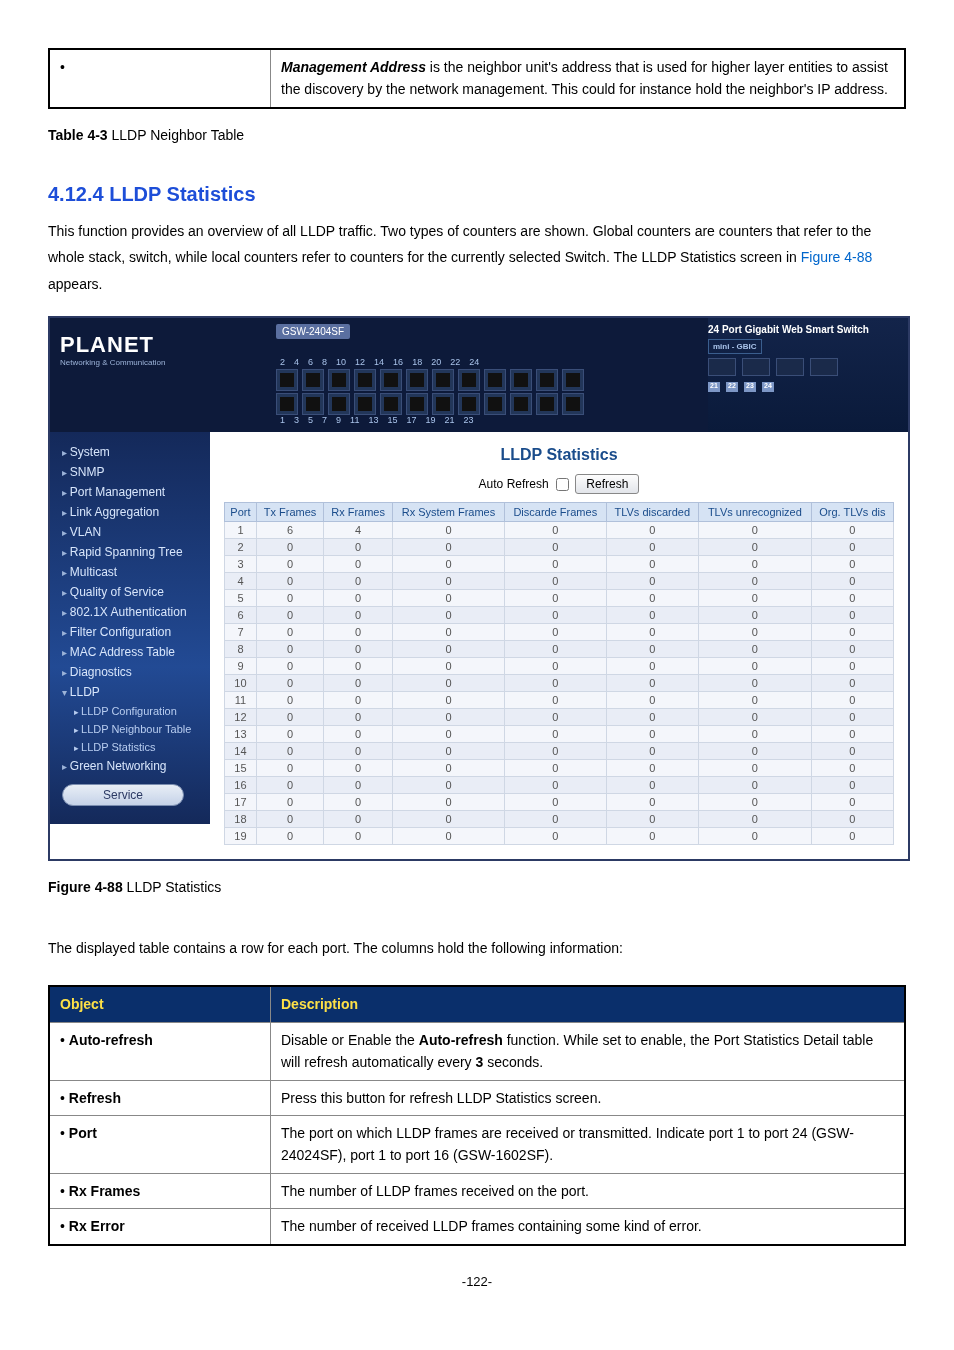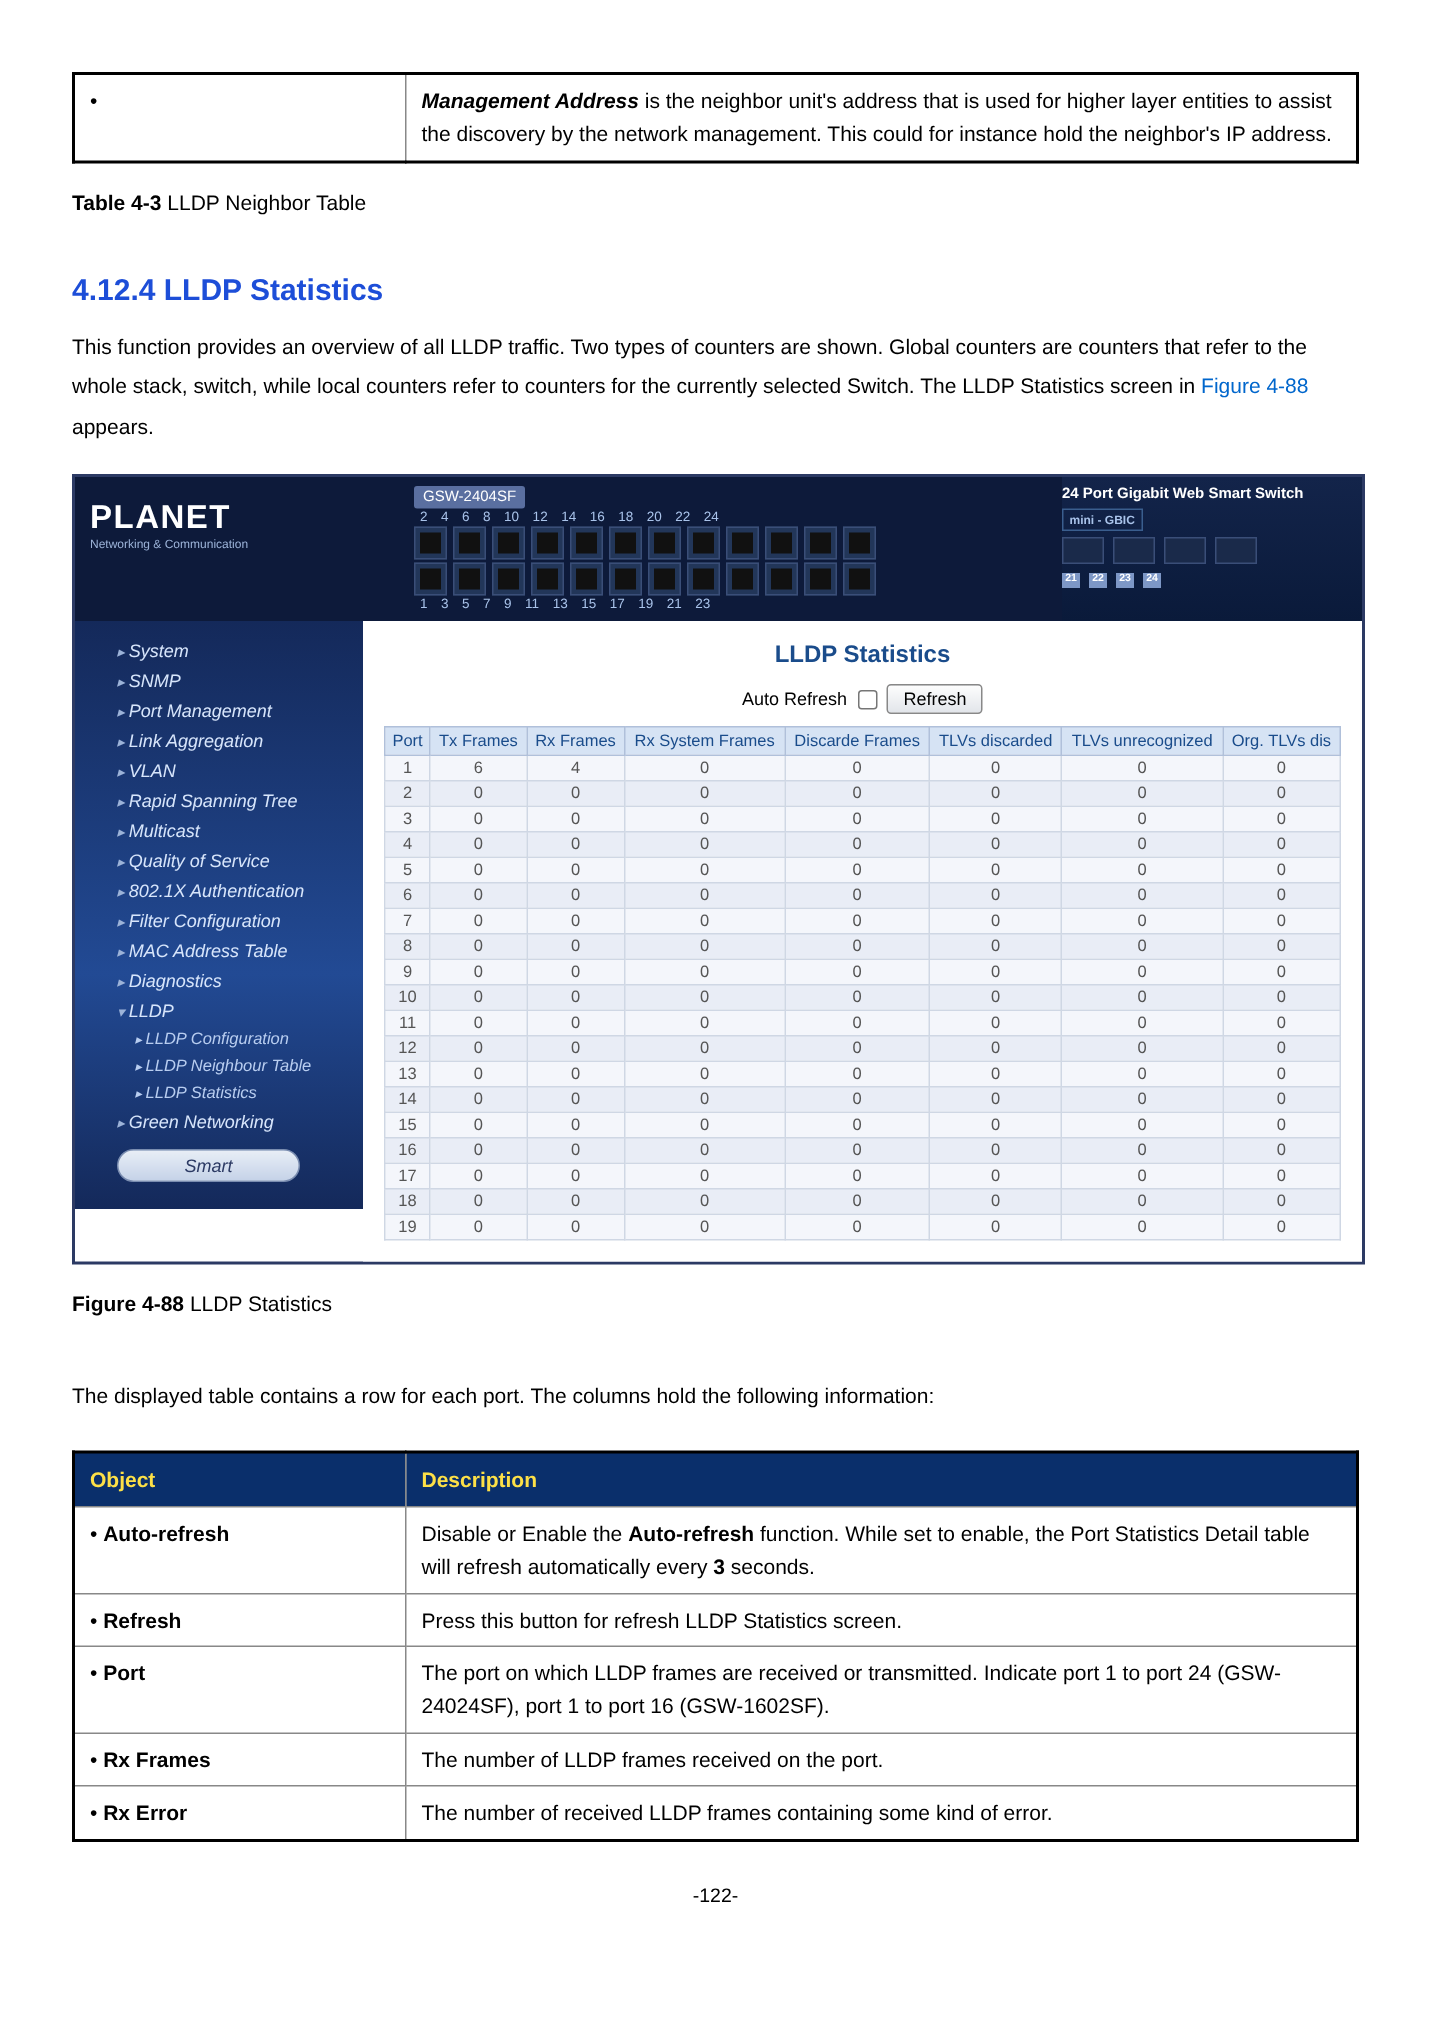--- a/index.html
+++ b/index.html
@@ -83,21 +83,21 @@
     color: #a9c3ea;
     font-size: 8px;
   }
   .ss-model {
     background: #5a6fa0;
     color: #fff;
     padding: 2px 6px;
     font-size: 10px;
     display: inline-block;
     border-radius: 2px;
-    margin-bottom: 0;
+    margin-bottom: 18px;
   }
   .port-row {
     display: flex;
     gap: 4px;
     margin-top: 2px;
     align-items: center;
   }
   .port-numbers {
     display: flex;
     gap: 9px;
@@ -152,23 +152,22 @@
     margin-top: 2px;
   }
   .ss-body {
     display: flex;
     align-items: flex-start;
   }
   .ss-sidebar {
     width: 160px;
     background: linear-gradient(#14295a,#224a94 60%,#14295a);
     color: #d7e5fb;
-    padding: 10px 16px;
+    padding: 10px 0;
     font-size: 12px;
-    font-style: italic;
   }
   .ss-sidebar .side-item {
     padding: 3px 12px;
     cursor: pointer;
     white-space: nowrap;
   }
   .ss-sidebar .side-item::before {
     content: "▸ ";
     font-size: 10px;
     color: #9cb3d8;
@@ -391,21 +390,21 @@
         <div class="side-item">Quality of Service</div>
         <div class="side-item">802.1X Authentication</div>
         <div class="side-item">Filter Configuration</div>
         <div class="side-item">MAC Address Table</div>
         <div class="side-item">Diagnostics</div>
         <div class="side-item expanded">LLDP</div>
         <div class="sub-item">LLDP Configuration</div>
         <div class="sub-item">LLDP Neighbour Table</div>
         <div class="sub-item">LLDP Statistics</div>
         <div class="side-item">Green Networking</div>
-        <div class="logout-btn">Smart</div>
+        <div class="logout-btn">Service</div>
       </div>
     <div class="ss-main">
       <div class="ss-title">LLDP Statistics</div>
       <div class="auto-refresh-row">
         <span>Auto Refresh</span>
         <input type="checkbox" style="vertical-align: middle;">
         <button class="refresh-btn">Refresh</button>
       </div>
       <table class="stats-table">
         <thead>

